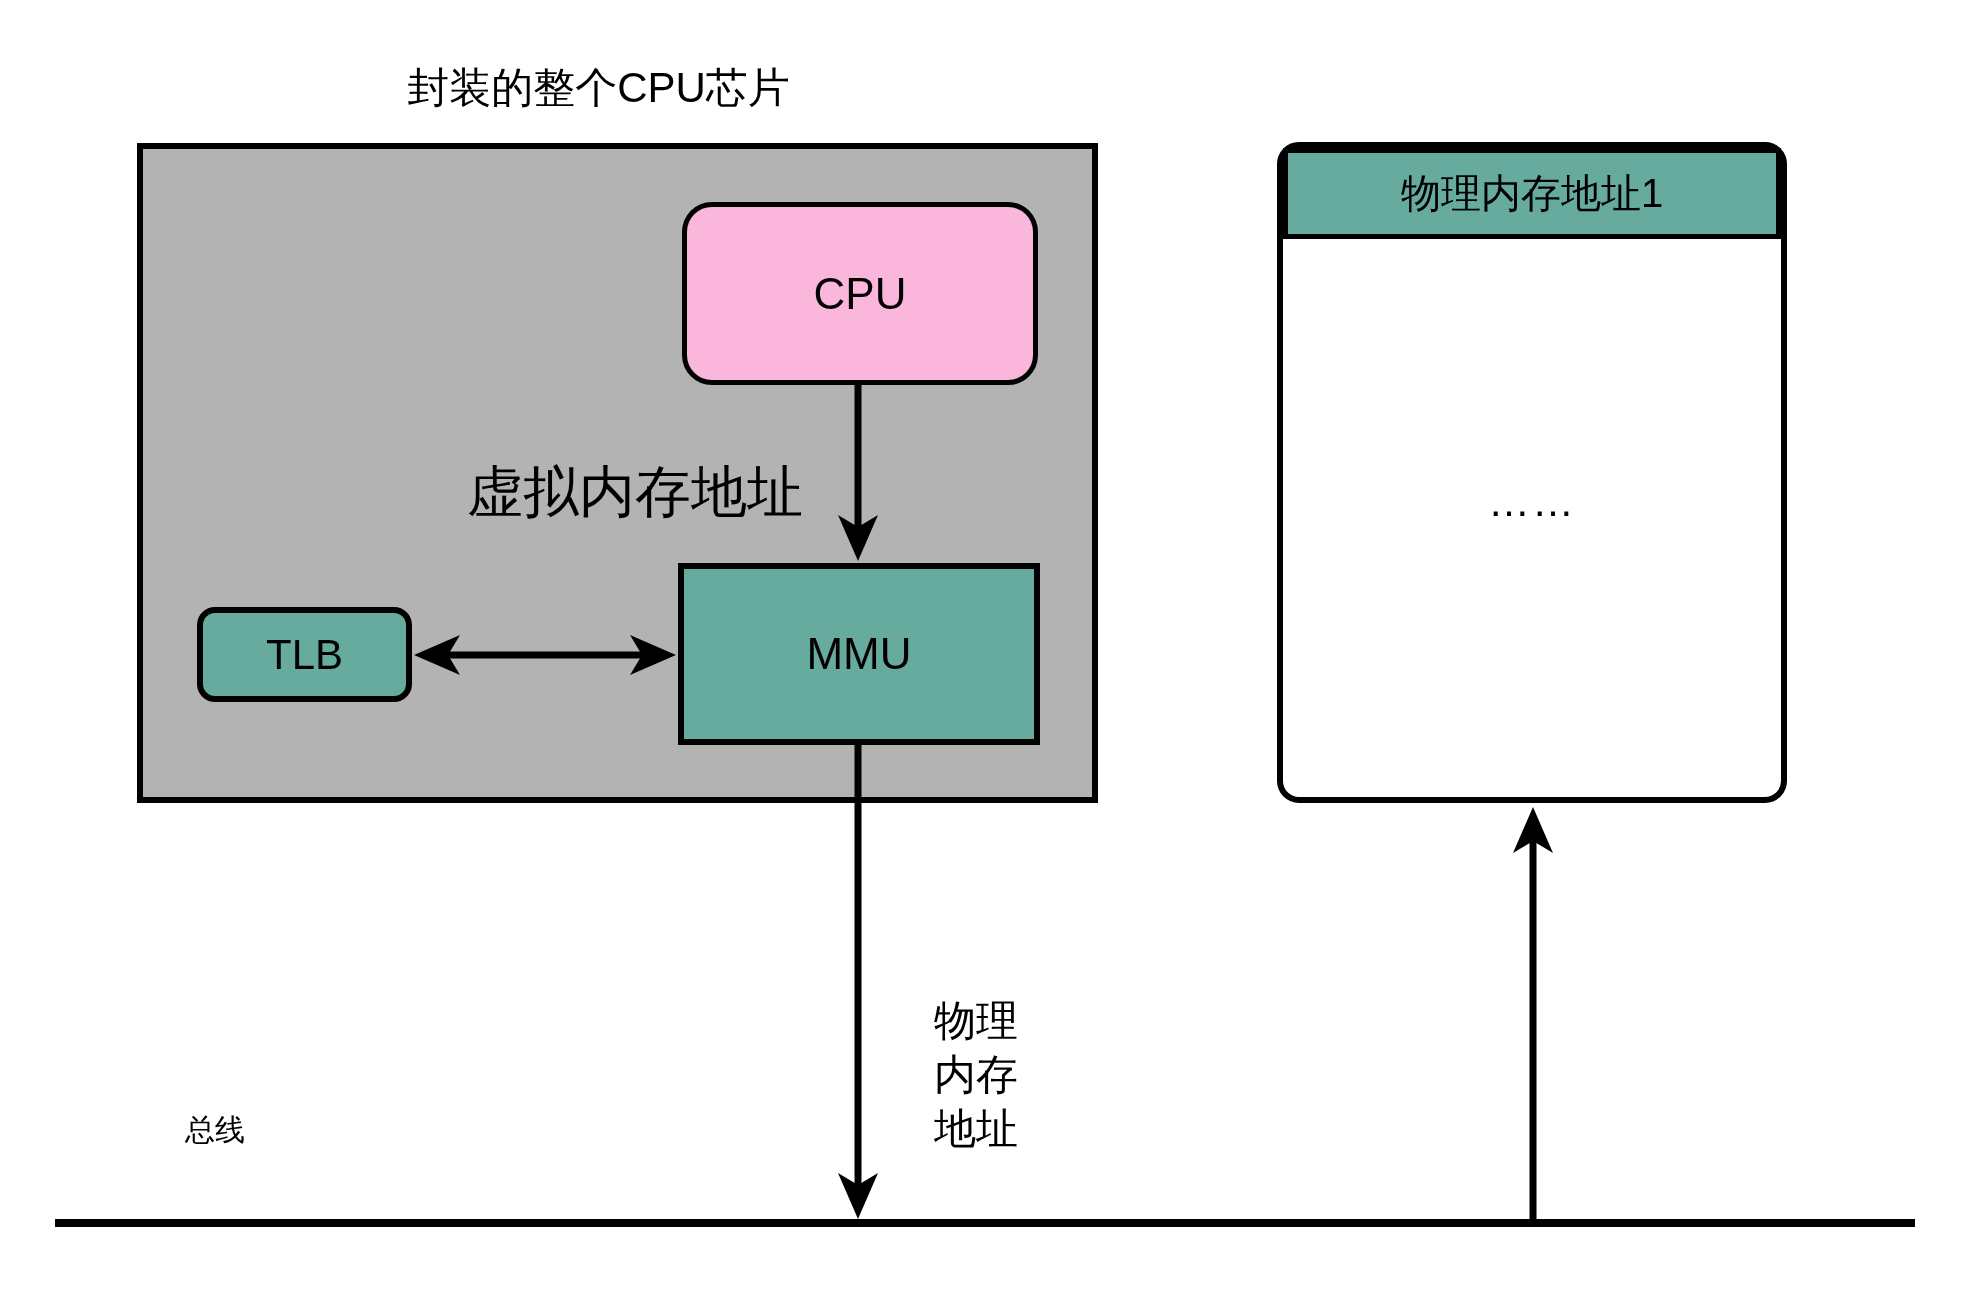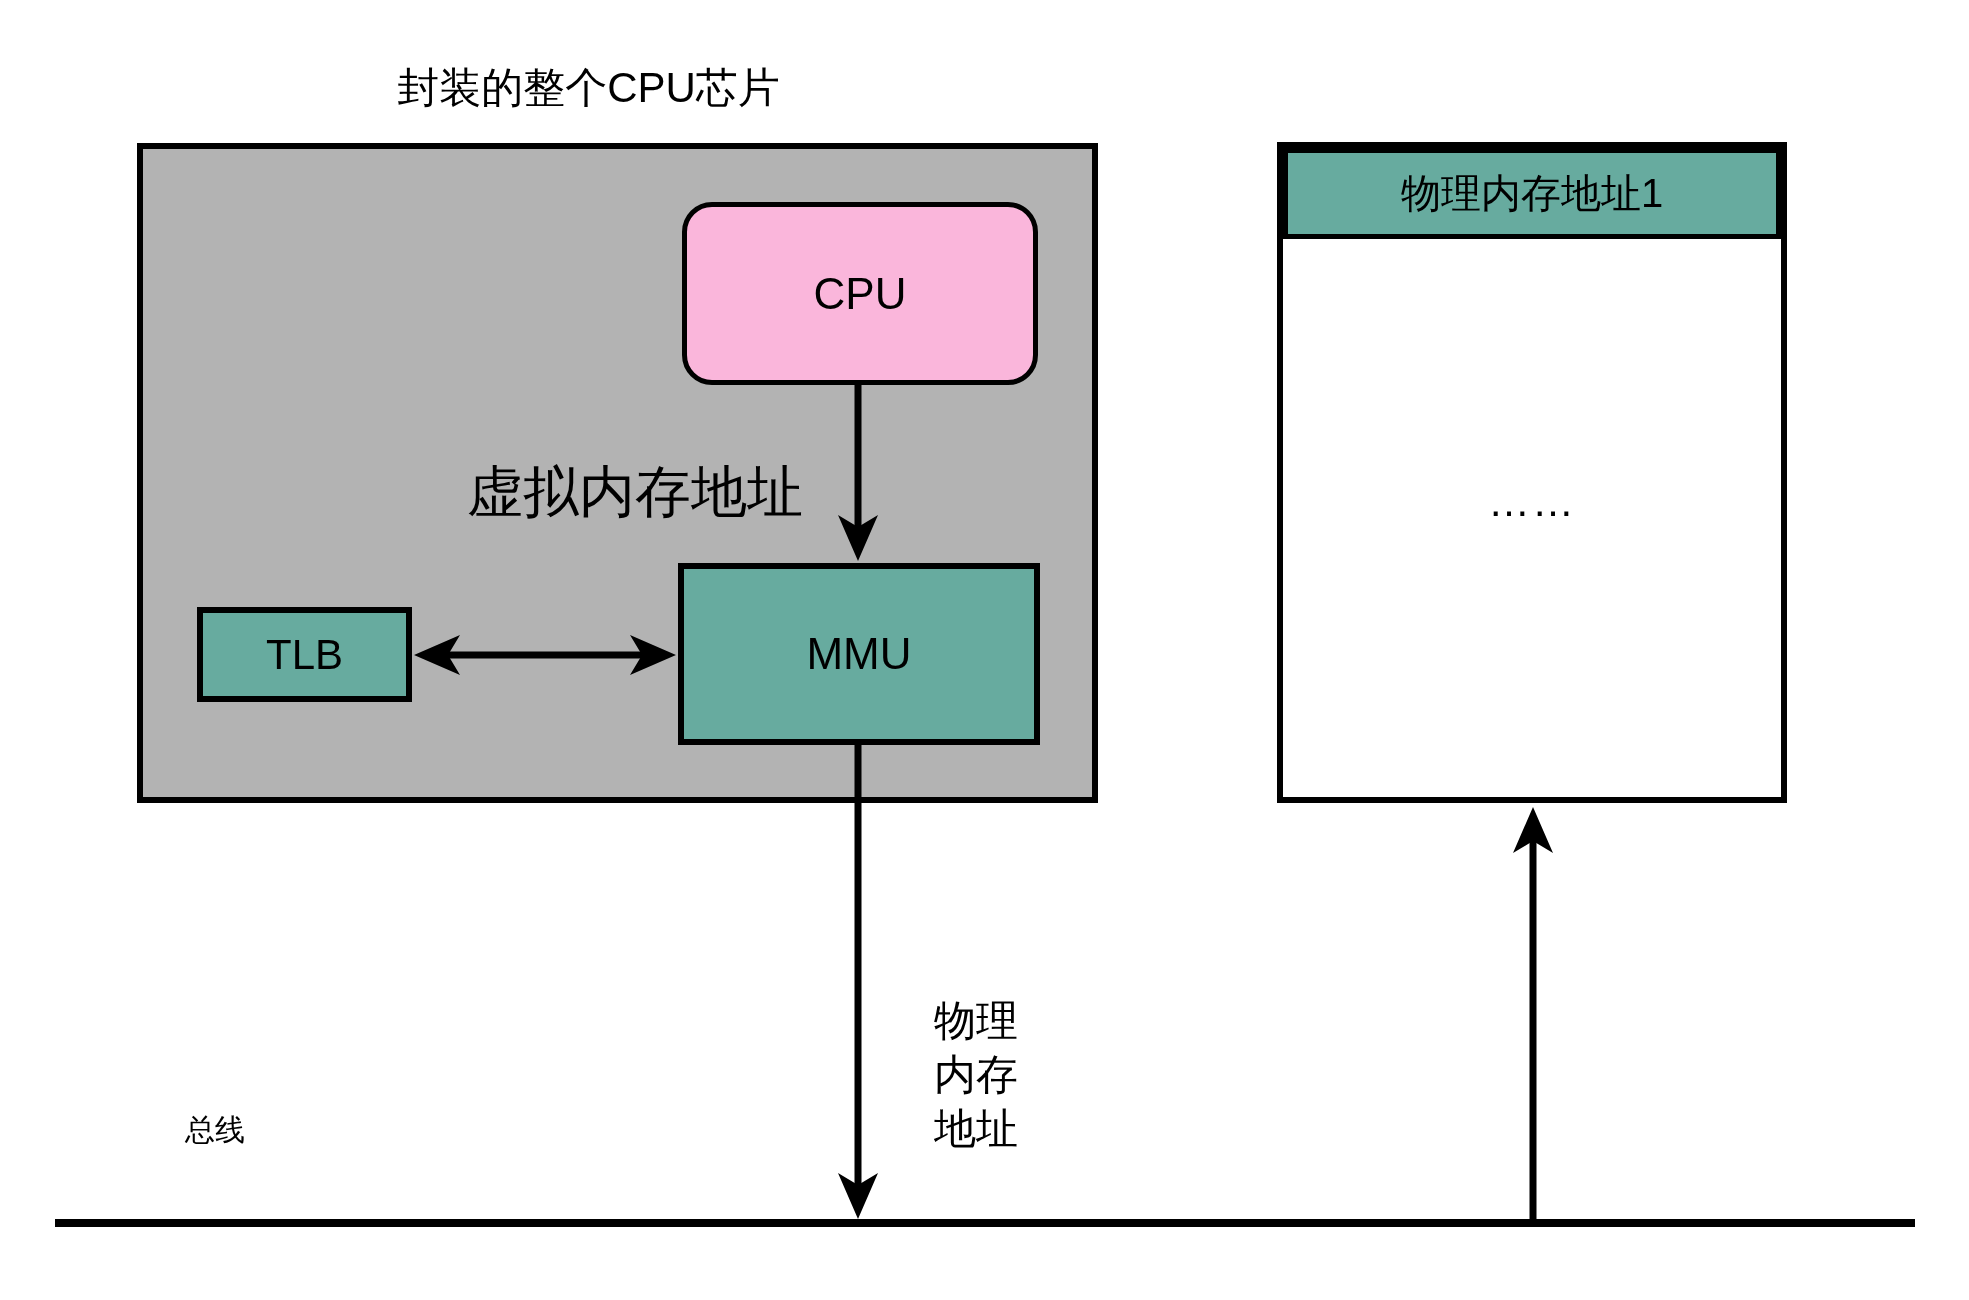--- a/index.html
+++ b/index.html
@@ -26,22 +26,22 @@
     align-items: center;
     justify-content: center;
   }
   #chip-box { left: 137px; top: 143px; width: 961px; height: 660px; background: #b3b3b3; }
   #cpu-box {
     left: 682px; top: 202px; width: 356px; height: 183px;
     background: #fab6db; border-width: 5px; border-radius: 30px;
     font-size: 44px;
   }
   #mmu-box { left: 678px; top: 563px; width: 362px; height: 182px; background: #67ab9f; font-size: 44px; }
-  #tlb-box { left: 197px; top: 607px; width: 215px; height: 95px; background: #67ab9f; font-size: 42px; }
-  #memory-box { left: 1277px; top: 142px; width: 510px; height: 661px; background: #ffffff; display: block; }
+  #tlb-box { left: 197px; top: 607px; width: 215px; height: 95px; background: #67ab9f; font-size: 42px; border-radius: 18px; }
+  #memory-box { left: 1277px; top: 142px; width: 510px; height: 661px; background: #ffffff; display: block; border-radius: 22px; }
   .mem-row {
     box-sizing: border-box;
     width: 100%;
     height: 91px;
     border: 5px solid #000000;
     background: #67ab9f;
     display: flex;
     align-items: center;
     justify-content: center;
     font-size: 40px;
@@ -53,21 +53,21 @@
   }
   #virtual-addr-label {
     left: 458px; top: 455px; width: 345px;
     text-align: right; font-size: 56px; white-space: nowrap;
   }
   #physical-addr-label {
     left: 928px; top: 994px; width: 96px;
     text-align: center; font-size: 42px; line-height: 54px;
   }
   #bus-label { left: 185px; top: 1110px; font-size: 30px; }
-  #chip-title { left: 108px; top: 60px; width: 961px; }
+  #chip-title { left: 118px; top: 60px; width: 961px; }
   #memory-title { left: 1277px; top: 60px; width: 510px; }
   #connector-layer { position: absolute; left: 0; top: 0; width: 1969px; height: 1300px; }
 </style>
 </head>
 <body>
 
 <div id="canvas">
 
   <div id="chip-title" class="abs title">封装的整个CPU芯片</div>
 

